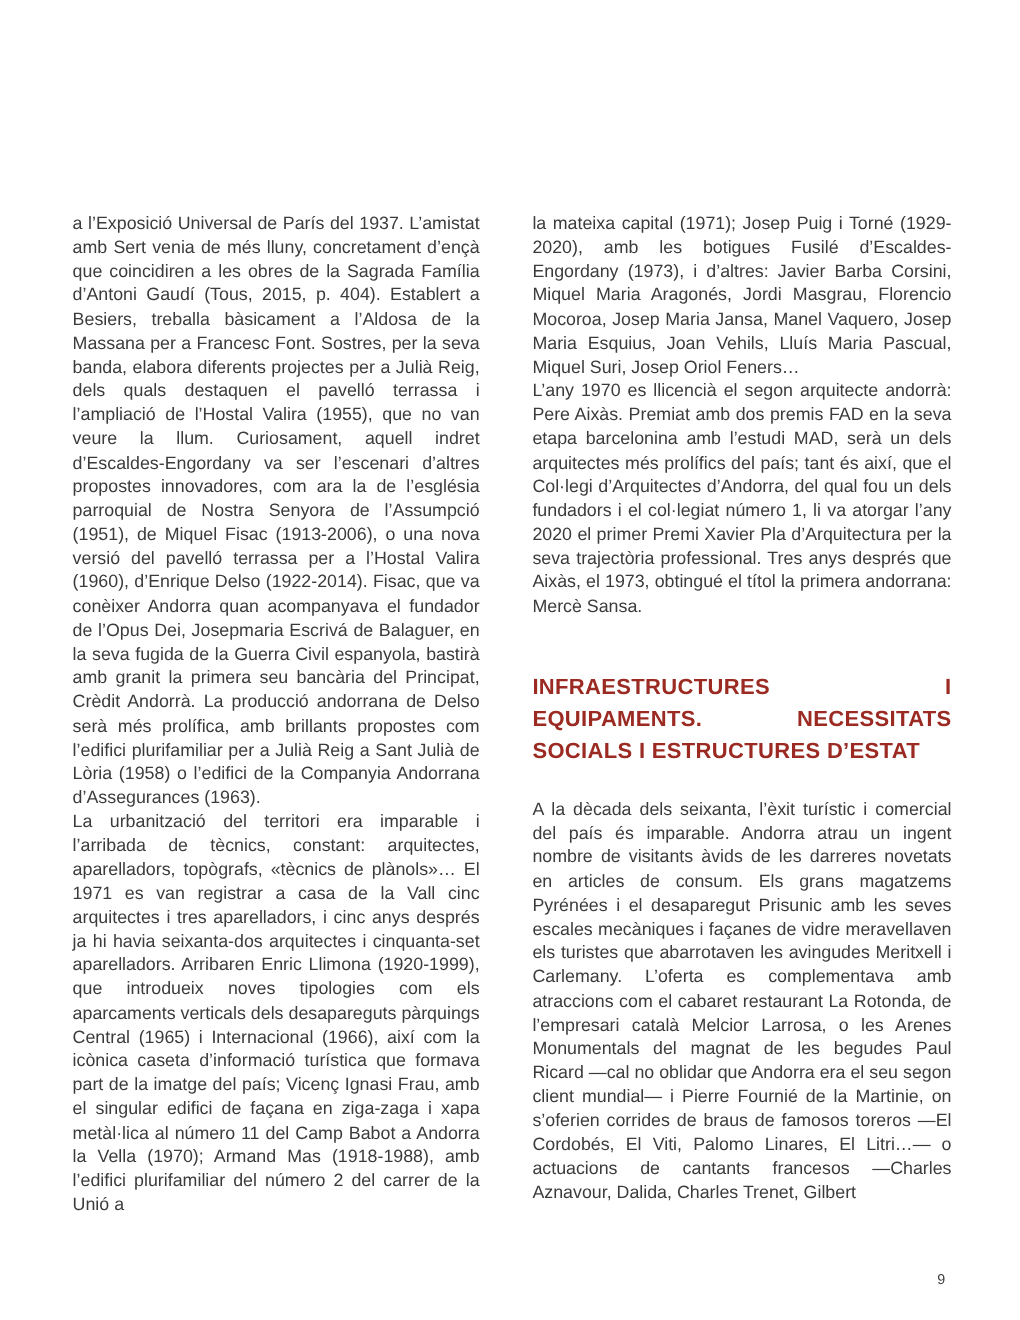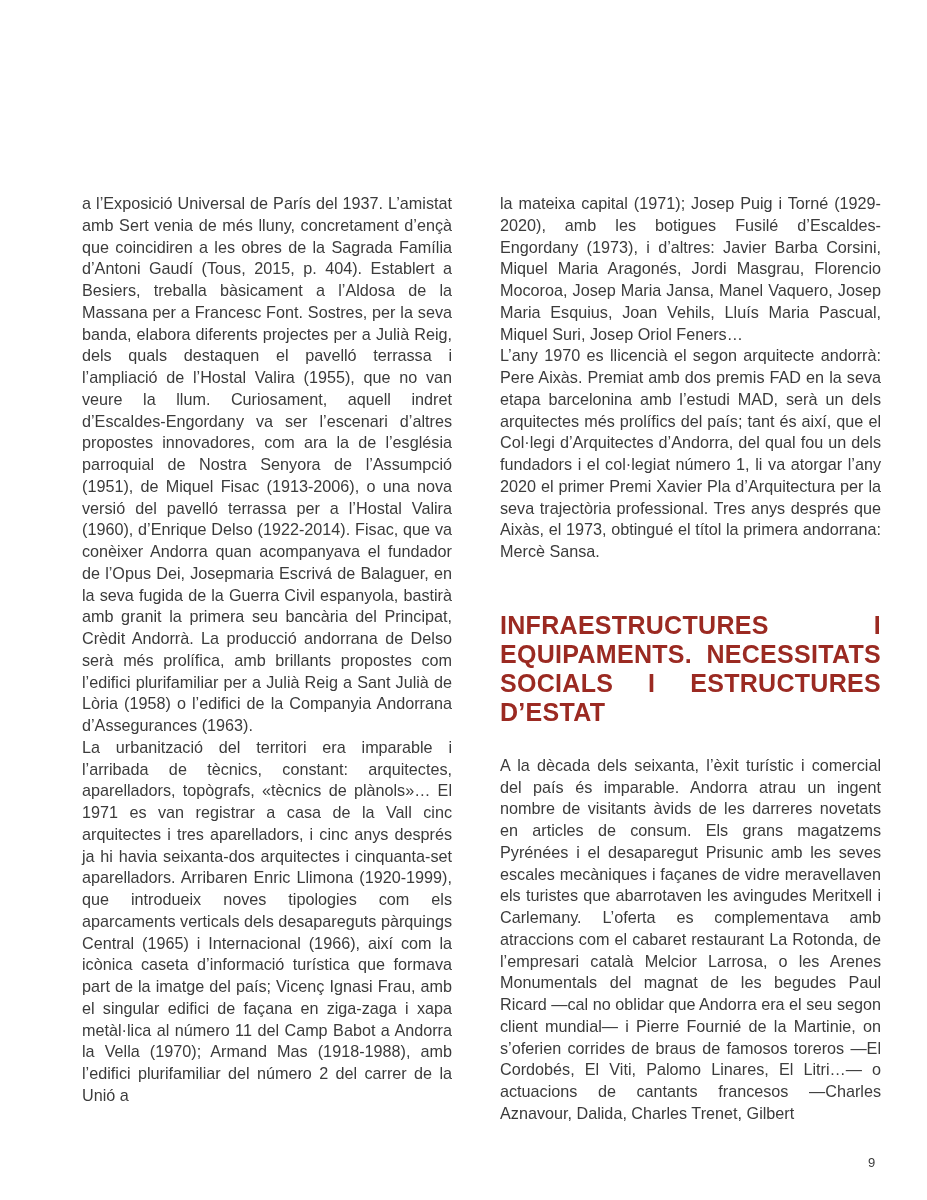--- a/index.html
+++ b/index.html
@@ -1,30 +1,30 @@
 <!DOCTYPE html>
 <html><head>
 <meta charset="utf-8">
 <style>
   html, body { margin: 0; padding: 0; background: #ffffff; }
   body { width: 927px; height: 1200px; position: relative; overflow: hidden; }
-  .page { position: absolute; left: 0; top: 0; width: 777px; height: 1200px; background: #fff; margin-left: 16px; }
+  .page { position: absolute; left: 0; top: 0; width: 777px; height: 1200px; background: #fff; }
   .col {
     position: absolute; top: 193px;
     font-family: "Liberation Sans", "DejaVu Sans", sans-serif;
     font-size: 16.2px; line-height: 21.75px; color: #3b3b3b;
     text-align: justify; hyphens: manual;
   }
   .col-left { left: 66px; width: 370px; }
   .col-right { left: 484px; width: 381px; }
   .col p { margin: 0; }
   .heading {
     margin: 48px 0 28px 0;
     font-family: "Liberation Sans", "DejaVu Sans", sans-serif;
-    font-weight: bold; font-size: 25px; line-height: 29px;
+    font-weight: bold; font-size: 20px; line-height: 29px;
     color: #9b2a22; text-align: justify; text-align-last: left;
     letter-spacing: 0.3px;
   }
   .page-number {
     position: absolute; left: 852px; top: 1155px;
     font-family: "Liberation Sans", "DejaVu Sans", sans-serif;
     font-size: 13px; color: #3b3b3b;
   }
 </style>
 </head>

